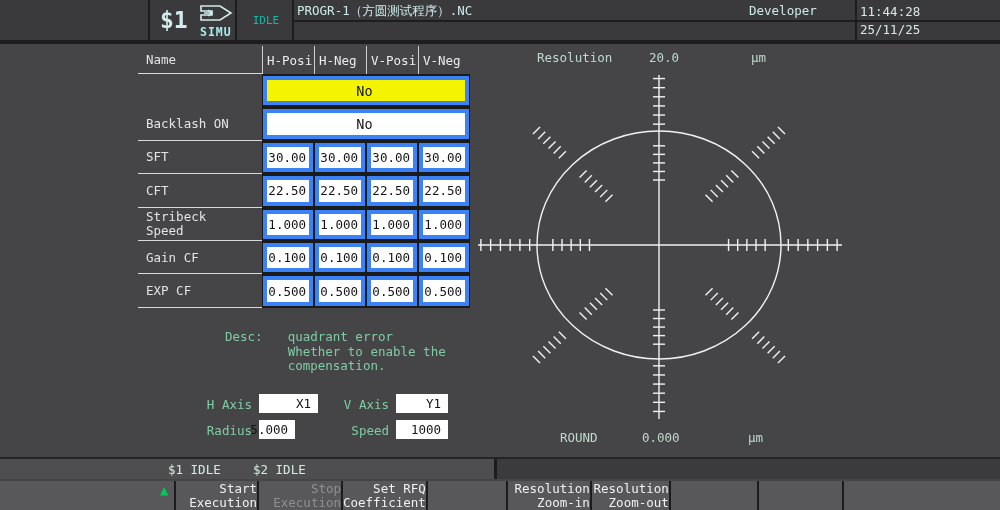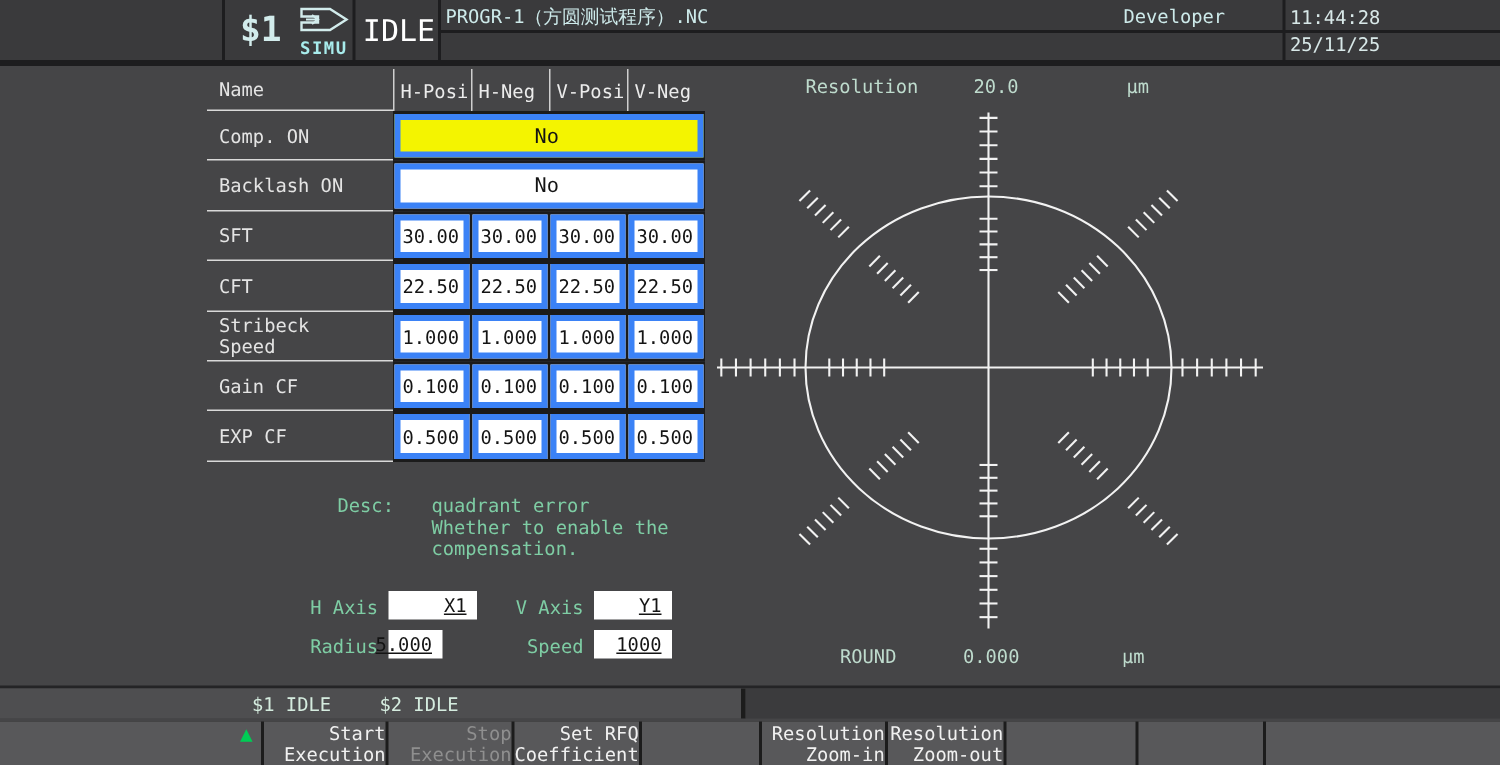--- a/index.html
+++ b/index.html
@@ -7,21 +7,21 @@
     font-family:"DejaVu Sans Mono","Liberation Mono",monospace;overflow:hidden;}
   
   .topbar{position:absolute;left:0;top:0;width:1000px;height:40px;background:#3a3a3c;}
   .topbar-underline{position:absolute;left:0;top:40px;width:1000px;height:4px;background:#1d1d1f;}
   .vsep{position:absolute;top:0;width:2px;height:40px;background:#1d1d1f;}
   .hline-top{position:absolute;left:292px;top:20px;width:708px;height:2px;background:#1d1d1f;}
   .ch-label{position:absolute;left:160px;top:7px;font-size:23px;font-weight:bold;color:#d2ecec;}
   .sim-icon{position:absolute;left:198px;top:3px;}
   .sim-label{position:absolute;left:200px;top:25px;font-size:11.5px;font-weight:bold;color:#a8ecec;letter-spacing:1px;}
   .mode{position:absolute;left:240px;top:0;width:52px;height:40px;display:flex;align-items:center;justify-content:center;
-    font-size:20px;color:#ffffff;}
+    font-size:11px;color:#14b8a6;}
   .prog-name{position:absolute;left:297px;top:3px;font-size:12.5px;color:#cdeaea;}
   .user-name{position:absolute;left:713px;top:3px;font-size:12.5px;color:#cdeaea;padding-left:36px;}
   .clock-time{position:absolute;left:860px;top:4px;font-size:12.5px;color:#d8e8e8;}
   .clock-date{position:absolute;left:860px;top:22px;font-size:12.5px;color:#d8e8e8;}
   
   .ptable{position:absolute;left:138px;top:46px;display:grid;
     grid-template-columns:124px 52px 52px 52px 52px;
     grid-template-rows:28px repeat(7,33.4px);}
   .lbl{color:#e4e4e4;font-size:12.5px;display:flex;align-items:center;padding-left:8px;
     border-bottom:1px solid #d9d9d9;box-sizing:border-box;}
@@ -32,21 +32,21 @@
     justify-content:flex-end;padding-right:3px;font-size:12.5px;color:#141414;box-sizing:border-box;}
   .span-cell{grid-column:2/6;}
   .span-cell>div{justify-content:center;font-size:13.5px;}
   .wrap72{display:inline-block;width:72px;line-height:14px;}
   
   .desc{position:absolute;left:225px;top:330px;display:flex;font-size:12.5px;color:#7ecda4;line-height:14.6px;}
   .desc .pfx{margin-right:25px;}
   .desc .lines{display:flex;flex-direction:column;}
   .flabel{position:absolute;width:56px;text-align:right;font-size:12.5px;color:#7ecda4;}
   .fbox{position:absolute;background:#fff;height:19px;display:flex;align-items:center;justify-content:flex-end;
-    padding-right:7px;font-size:12.5px;color:#141414;box-sizing:border-box;text-decoration:underline;}
+    padding-right:7px;font-size:12.5px;color:#141414;box-sizing:border-box;}
   
   .plabel{position:absolute;font-size:12.5px;color:#bedbcd;}
   #plot-svg{position:absolute;left:470px;top:62px;}
   
   .gapline1{position:absolute;left:0;top:457px;width:1000px;height:2px;background:#242426;}
   .statusbar{position:absolute;left:0;top:459px;width:1000px;height:20px;background:#3b3b3d;}
   .status-left{position:absolute;left:0;top:0;width:494px;height:20px;background:#4e4e50;border-right:3px solid #1c1c1c;}
   .status-ch{position:absolute;top:3px;font-size:12.5px;color:#d5ecdf;}
   
   .softkeys{position:absolute;left:0;top:481px;width:1000px;height:29px;display:flex;background:#1c1c1c;gap:2px;}
@@ -82,21 +82,20 @@
   </div>
   <div class="topbar-underline"></div>
 
   <div class="ptable">
     <div class="lbl">Name</div>
     <div class="hcol">H-Posi</div>
     <div class="hcol">H-Neg</div>
     <div class="hcol">V-Posi</div>
     <div class="hcol">V-Neg</div>
 
-    <div class="lbl">Comp. ON</div>
     <div class="vcell span-cell">
       <div style="background:#f4f400">No</div>
     </div>
 
     <div class="lbl">Backlash ON</div>
     <div class="vcell span-cell">
       <div>No</div>
     </div>
 
     <div class="lbl">SFT</div>

